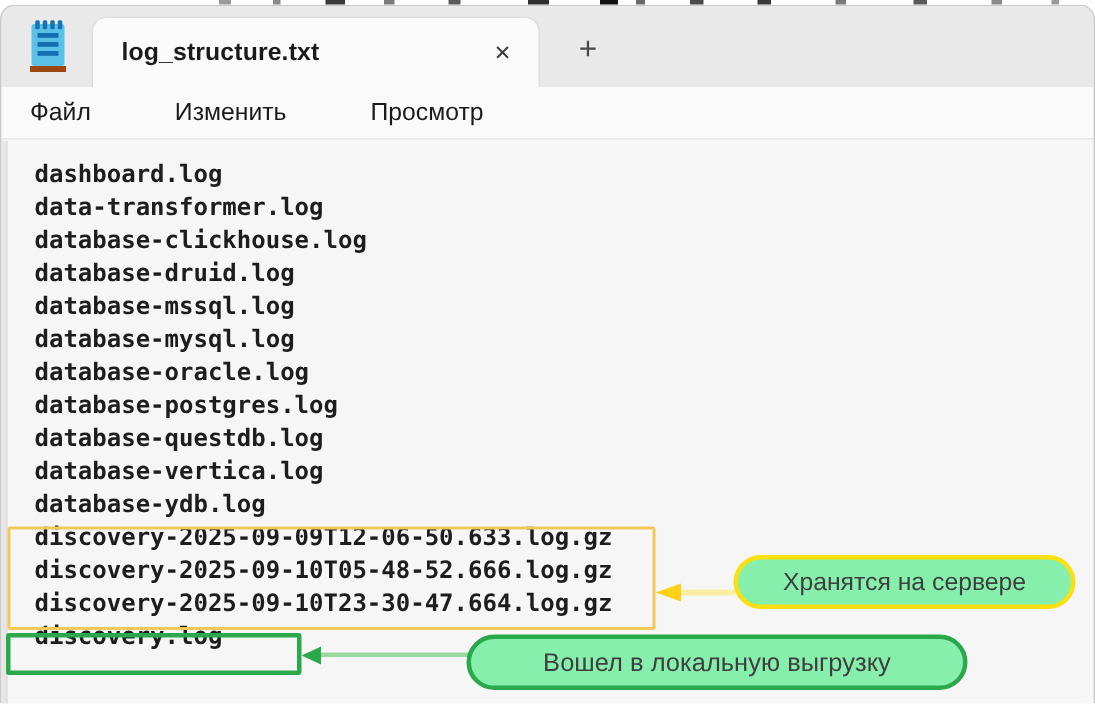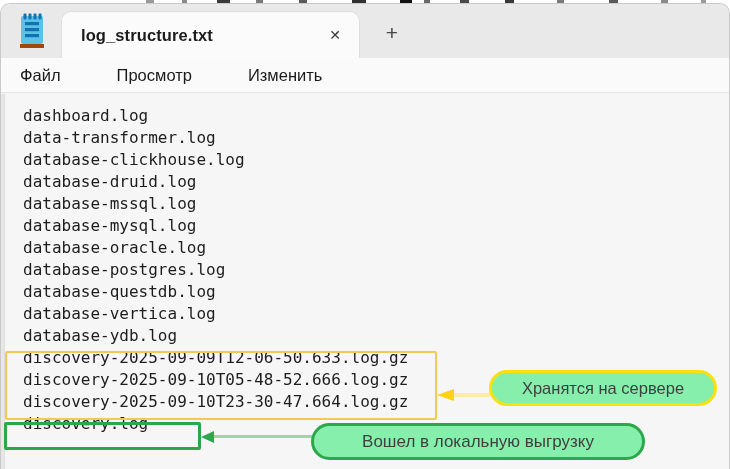--- a/index.html
+++ b/index.html
@@ -61,21 +61,21 @@
     position: absolute; left: 0; top: 90px; width: 100%; height: 376px;
     background: #f6f6f6;
   }
   .editor-gutter {
     position: absolute; left: 0; top: 0; width: 4px; height: 100%;
     background: #e7e7e7; border-right: 1px solid #dedede;
   }
   .log-lines {
     position: absolute; left: 22px; top: 11px;
     font-family: "DejaVu Sans Mono", "Liberation Mono", monospace;
-    font-size: 16px; line-height: 22px; color: #1d1d1d; white-space: pre;
+    font-size: 16px; line-height: 22px; color: #1d1d1d; white-space: pre; font-weight: bold;
   }
 
   
   .ann { position: absolute; }
   .yellow-box {
     left: 5px; top: 351px; width: 432px; height: 69px;
     border: 2px solid var(--box-yellow); border-radius: 2px;
   }
   .green-box {
     left: 4px; top: 422px; width: 197px; height: 28px;
@@ -153,22 +153,22 @@
         </button>
       </div>
 
       <button class="new-tab">
         <span>+</span>
       </button>
     </div>
 
     <nav class="menubar">
         <span class="menu-item">Файл</span>
+        <span class="menu-item">Изменить</span>
         <span class="menu-item">Просмотр</span>
-        <span class="menu-item">Изменить</span>
       </nav>
 
     <div class="editor">
       <div class="editor-gutter"></div>
       <div class="log-lines"><div class="log-line">dashboard.log</div><div class="log-line">data-transformer.log</div><div class="log-line">database-clickhouse.log</div><div class="log-line">database-druid.log</div><div class="log-line">database-mssql.log</div><div class="log-line">database-mysql.log</div><div class="log-line">database-oracle.log</div><div class="log-line">database-postgres.log</div><div class="log-line">database-questdb.log</div><div class="log-line">database-vertica.log</div><div class="log-line">database-ydb.log</div><div class="log-line">discovery-2025-09-09T12-06-50.633.log.gz</div><div class="log-line">discovery-2025-09-10T05-48-52.666.log.gz</div><div class="log-line">discovery-2025-09-10T23-30-47.664.log.gz</div><div class="log-line">discovery.log</div></div>
     </div>
 
   </div>
 
   <div class="ann yellow-box"></div>

